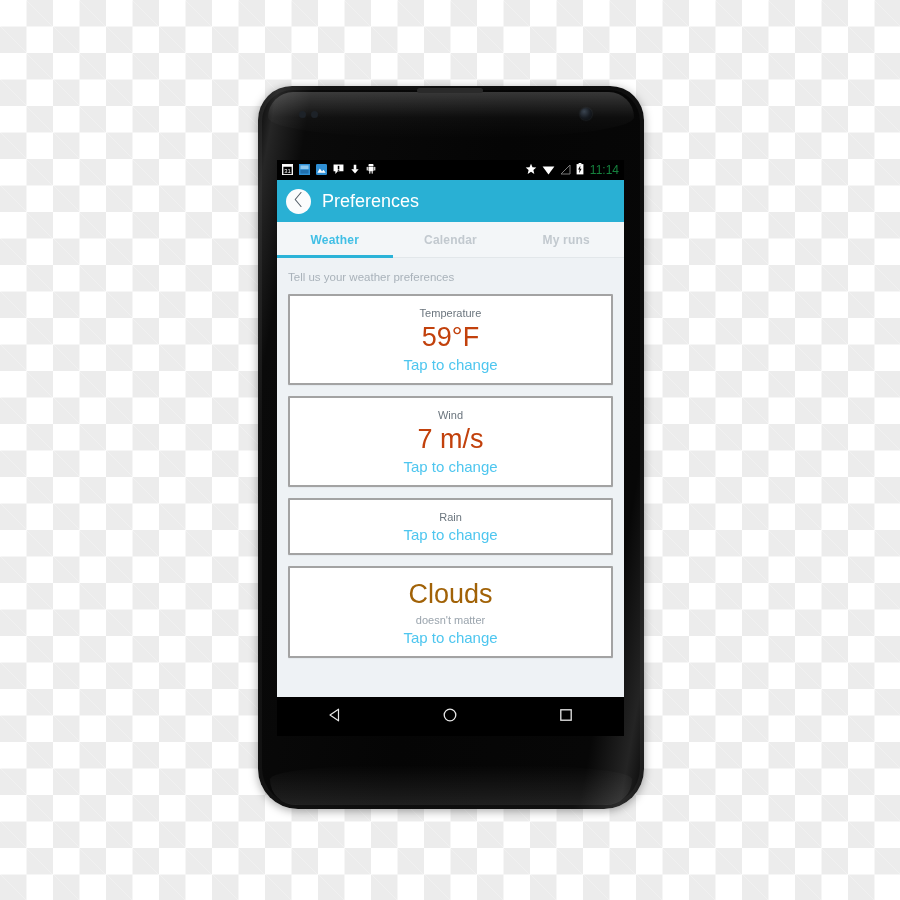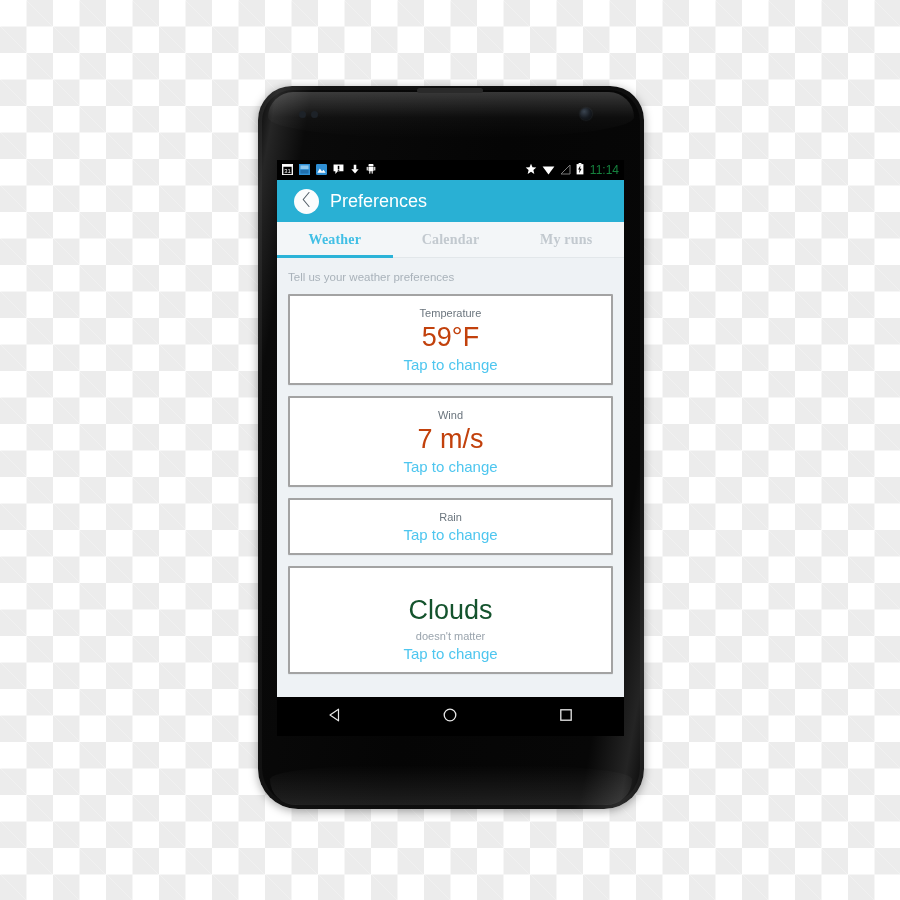--- a/index.html
+++ b/index.html
@@ -121,21 +121,21 @@
     letter-spacing: 0px;
     padding-left: 1px;
   }
 
   
   #appbar {
     height: 42px;
     background: #29b0d4;
     display: flex;
     align-items: center;
-    padding-left: 17px;
+    padding-left: 9px;
   }
   #back-circle {
     width: 25px; height: 25px;
     border-radius: 50%;
     background: #fbfcfd;
     display: flex;
     align-items: center;
     justify-content: center;
     flex: none;
   }
@@ -151,25 +151,24 @@
     height: 36px;
     background: #f3f6f8;
     display: flex;
     position: relative;
   }
   .tab {
     flex: 1;
     display: flex;
     align-items: center;
     justify-content: center;
-    font-size: 14px;
+    font-size: 12px;
     color: #c2c9cf;
     font-weight: bold;
     letter-spacing: 0.2px;
-    font-family: Liberation Serif, serif;
   }
   .tab.active { color: #41bfe5; }
   #tab-indicator {
     position: absolute;
     bottom: 0; left: 0;
     width: 33.33%;
     height: 3px;
     background: #2bb3d8;
   }
   #tabs-divider {
@@ -209,21 +208,21 @@
     color: #c2410c;
     line-height: 1.12;
     margin-bottom: 4px;
     font-weight: normal;
   }
   .card-action {
     font-size: 15px;
     color: #4ec6ef;
   }
   
-  .card.muted .card-value { color: #14532d; margin-top: 16px; }
+  .card.muted .card-value { color: #a16207; }
   .card.muted .card-sub {
     font-size: 11px;
     color: #9aa4ad;
     margin-bottom: 3px;
   }
 
   
   #navbar {
     position: absolute;
     left: 277px;

